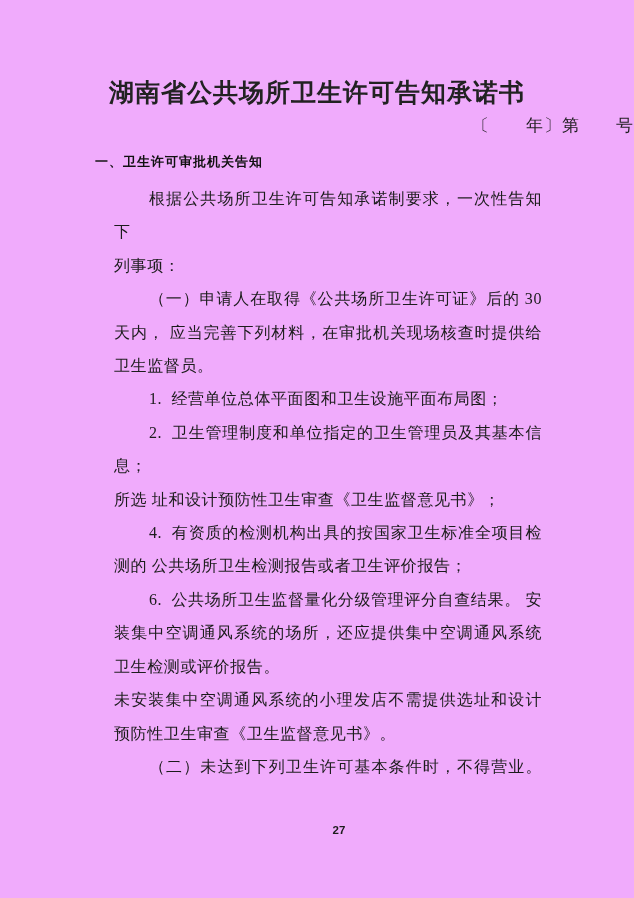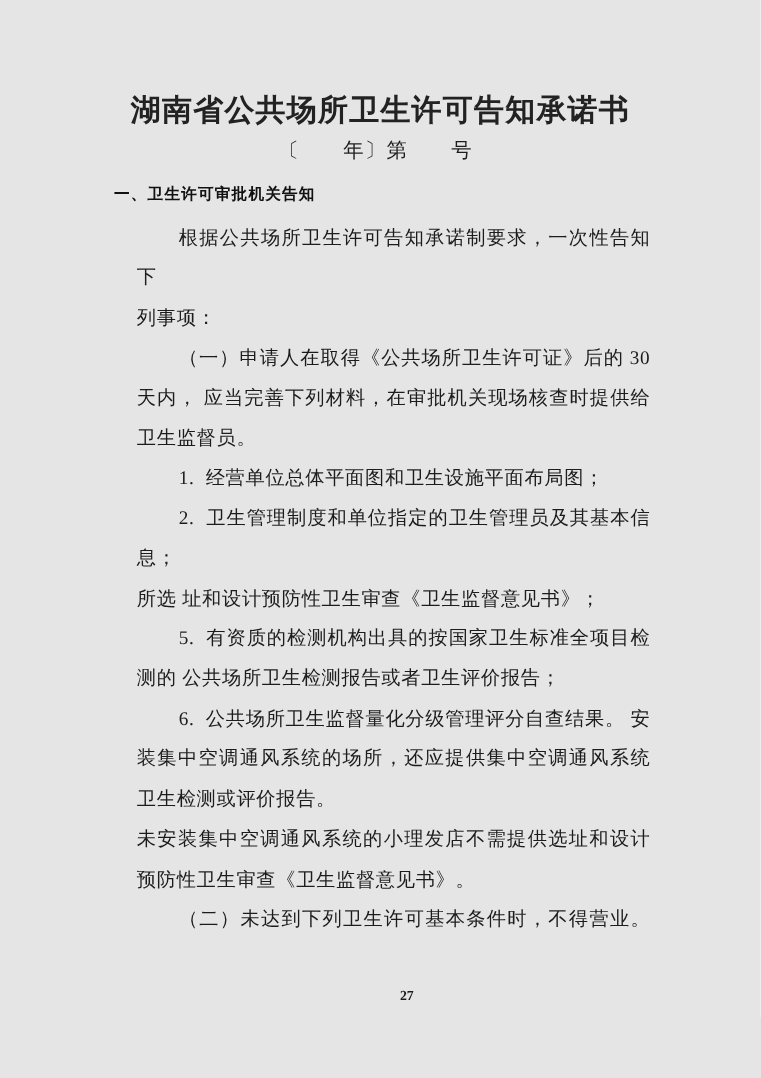--- a/index.html
+++ b/index.html
@@ -1,38 +1,38 @@
 <!DOCTYPE html>
 <html><head>
 <meta charset="utf-8">
 <style>
   html, body { margin: 0; padding: 0; background: #ffffff; }
   .page {
     position: relative;
     width: 634px;
     height: 898px;
-    background: #e5e5e5;
+    background: #f0abfc;
     color: #1c1c1c;
     font-family: "Liberation Serif", "DejaVu Serif", serif;
     overflow: hidden;
   }
   .title {
     margin: 0;
     padding-top: 76px;
     text-align: center;
     font-size: 25px;
     line-height: 33px;
     font-weight: 600;
     letter-spacing: 1px;
     color: #222222;
   }
   .doc-number {
     margin-top: 6px;
     padding-left: 232px;       
-    text-align: left;
+    text-align: right;
     font-size: 17px;
     line-height: 22px;
     letter-spacing: 1px;
     white-space: pre;
   }
   .section-heading {
     margin: 13px 0 0 95px;
     font-size: 13px;
     line-height: 24px;
     font-weight: 700;
@@ -53,21 +53,21 @@
     text-align-last: justify;
   }
   .page-number {
     position: absolute;
     left: 0;
     right: 0;
     top: 824px;
     text-align: center;
     font-size: 11.5px;
     font-weight: 700;
-    font-family: Liberation Serif, serif;
+    font-family: Liberation Sans, sans-serif;
     color: #1c1c1c;
     padding-left: 44px;
   }
 </style>
 </head>
 <body>
 
 <div class="page">
 
   <h1 class="title">湖南省公共场所卫生许可告知承诺书</h1>
@@ -79,21 +79,21 @@
   <div class="doc-body">
       <div class="line indent fill">根据公共场所卫生许可告知承诺制要求，一次性告知下</div>
       <div class="line">列事项：</div>
       <div class="line indent fill">（一）申请人在取得《公共场所卫生许可证》后的 30</div>
       <div class="line fill">天内， 应当完善下列材料，在审批机关现场核查时提供给</div>
       <div class="line">卫生监督员。</div>
       <div class="line indent">1.  经营单位总体平面图和卫生设施平面布局图；</div>
       <div class="line indent fill">2.  卫生管理制度和单位指定的卫生管理员及其基本信</div>
       <div class="line">息；</div>
       <div class="line">所选 址和设计预防性卫生审查《卫生监督意见书》；</div>
-      <div class="line indent fill">5.  有资质的检测机构出具的按国家卫生标准全项目检</div>
+      <div class="line indent fill">4.  有资质的检测机构出具的按国家卫生标准全项目检</div>
       <div class="line">测的 公共场所卫生检测报告或者卫生评价报告；</div>
       <div class="line indent fill">6.  公共场所卫生监督量化分级管理评分自查结果。 安</div>
       <div class="line fill">装集中空调通风系统的场所，还应提供集中空调通风系统</div>
       <div class="line">卫生检测或评价报告。</div>
       <div class="line fill">未安装集中空调通风系统的小理发店不需提供选址和设计</div>
       <div class="line">预防性卫生审查《卫生监督意见书》。</div>
       <div class="line indent fill">（二）未达到下列卫生许可基本条件时，不得营业。</div>
     </div>
 
   <div class="page-number">27</div>

